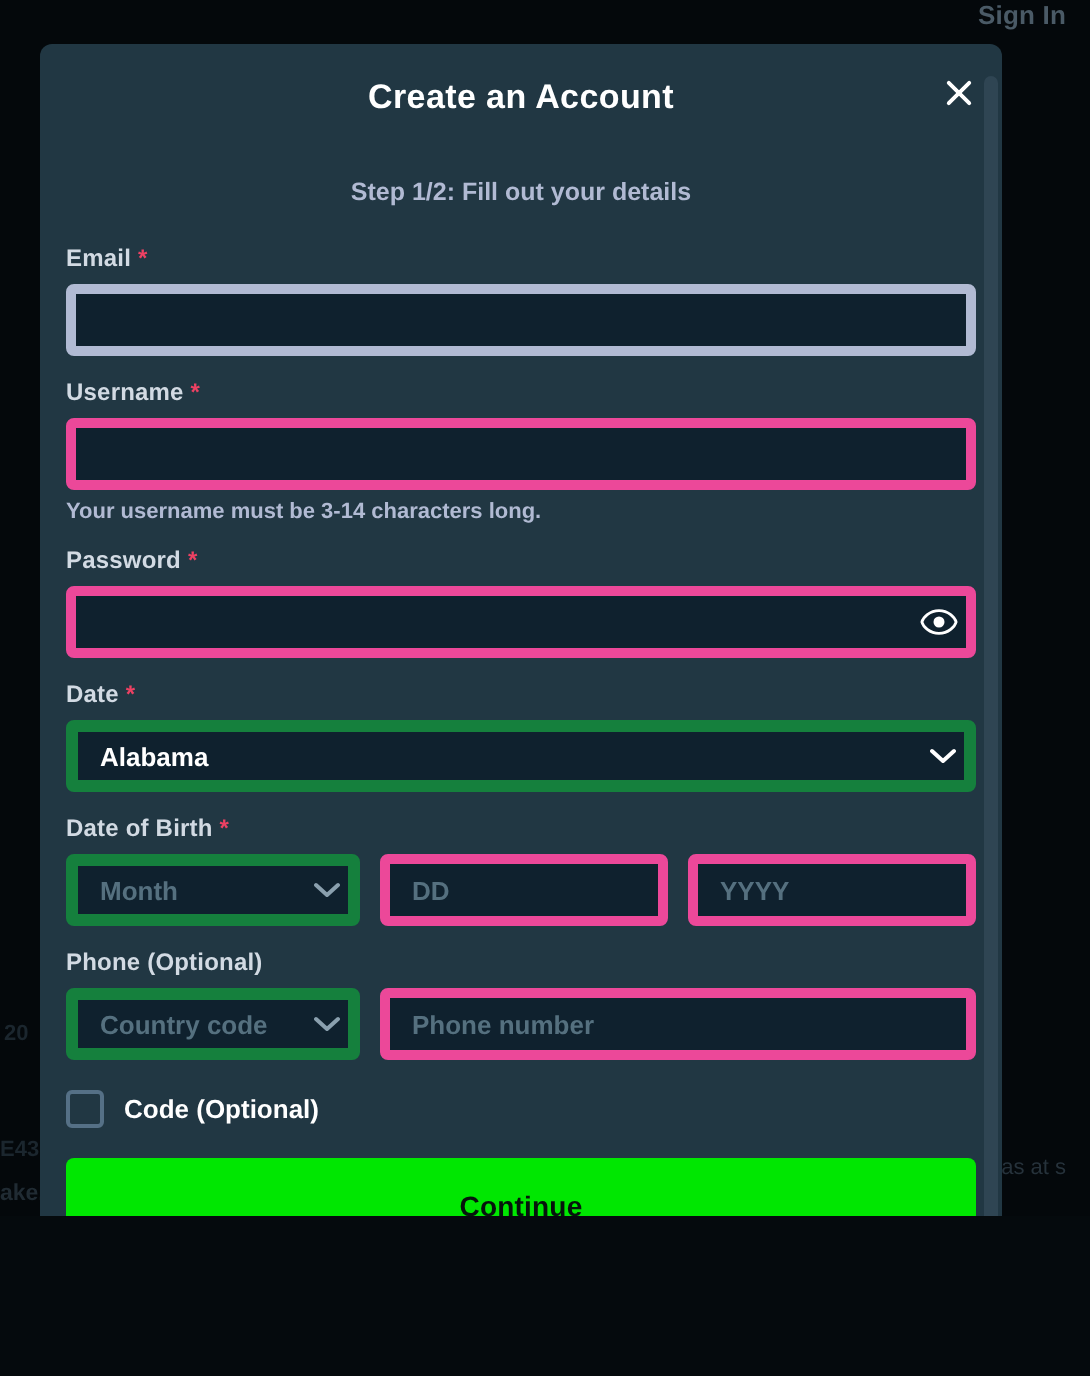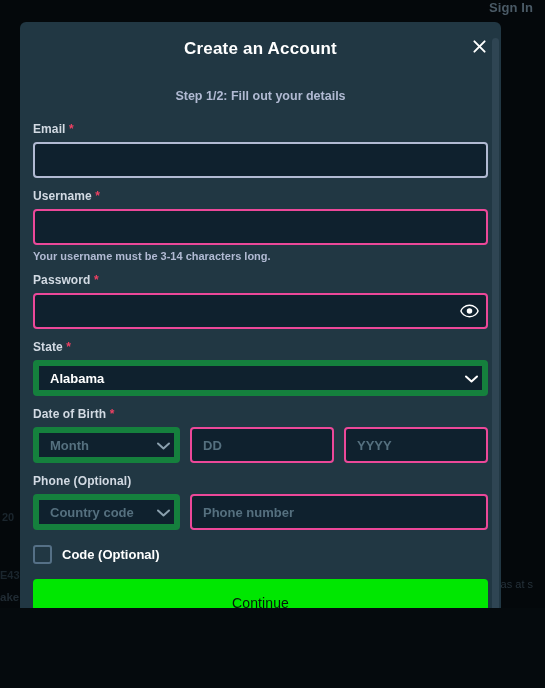--- a/index.html
+++ b/index.html
@@ -129,21 +129,21 @@
     color: #d2dae3;
     margin-bottom: 6px;
     letter-spacing: .1px;
   }
   .req { color: #ed4163; font-size: 12px; }
 
   .input {
     width: 100%;
     height: 36px;
     background: #0f212e;
-    border: 2px solid #ec4899;
+    border: 5px solid #ec4899;
     border-radius: 4px;
     color: #ffffff;
     font-size: 13px;
     font-weight: 700;
     padding: 0 11px;
     outline: none;
     font-family: "Liberation Sans", sans-serif;
   }
   .input::placeholder { color: #55707f; font-weight: 700; }
   .input.focused { border-color: #b1bad3; }
@@ -223,21 +223,21 @@
   }
 
   .continue-btn {
     width: 100%;
     height: 47px;
     background: #00e701;
     border: none;
     border-radius: 4px;
     color: #06140c;
     font-size: 14px;
-    font-weight: 400;
+    font-weight: 700;
     cursor: pointer;
     font-family: "Liberation Sans", sans-serif;
     letter-spacing: .1px;
   }
 </style>
 </head>
 <body>
 
 <div id="page">
 
@@ -304,21 +304,21 @@
                 <path d="M10 1 C5 1 1.6 4.6 1 7 C1.6 9.4 5 13 10 13 C15 13 18.4 9.4 19 7 C18.4 4.6 15 1 10 1 Z" fill="none" stroke="#ffffff" stroke-width="1.5"></path>
                 <circle cx="10" cy="7" r="2.9" fill="#ffffff"></circle>
               </svg>
             </div>
           </div>
         </div>
 
         
         <div class="field">
           <label class="field-label">
-            <span>State</span>
+            <span>Date</span>
             <span class="req">*</span>
           </label>
           <div class="select-wrap">
             <div class="select">
               <span>Alabama</span>
             </div>
             <span class="chevron">
               <svg width="13" height="8" viewBox="0 0 13 8" fill="none" stroke="#ffffff" stroke-width="2" stroke-linecap="round" stroke-linejoin="round">
                 <polyline points="1,1.5 6.5,6.5 12,1.5"></polyline>
               </svg>

